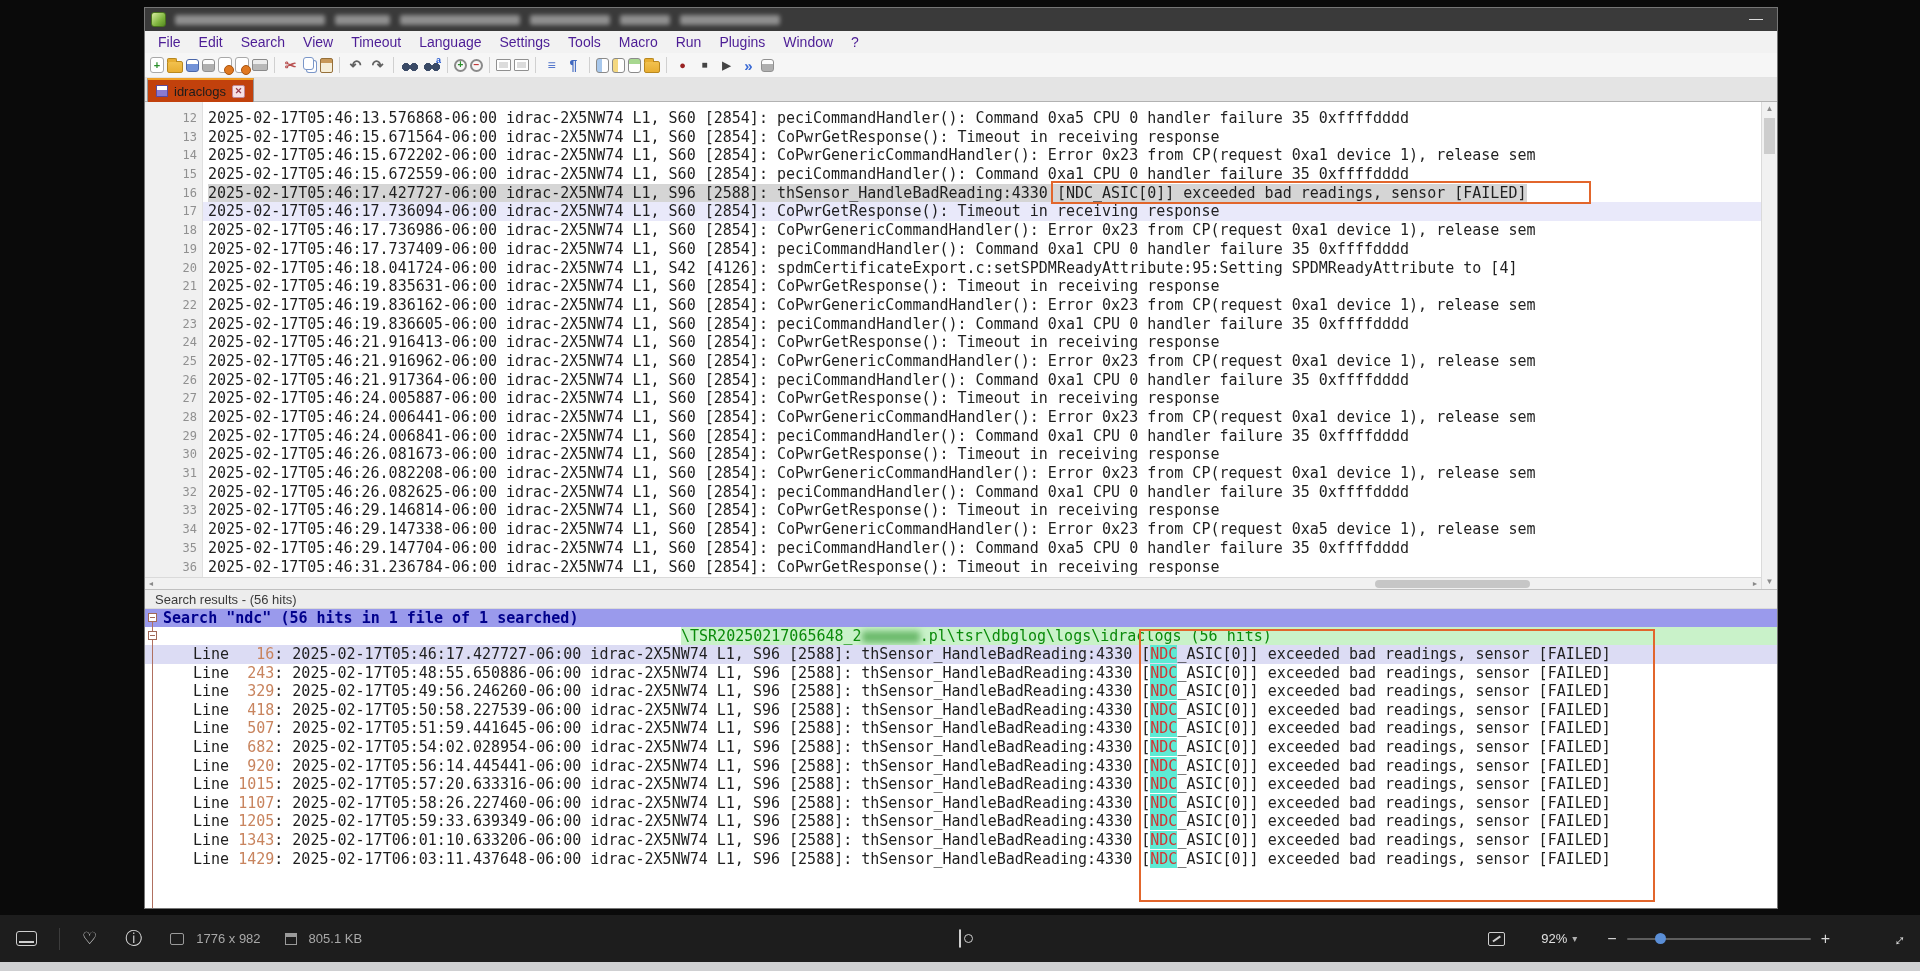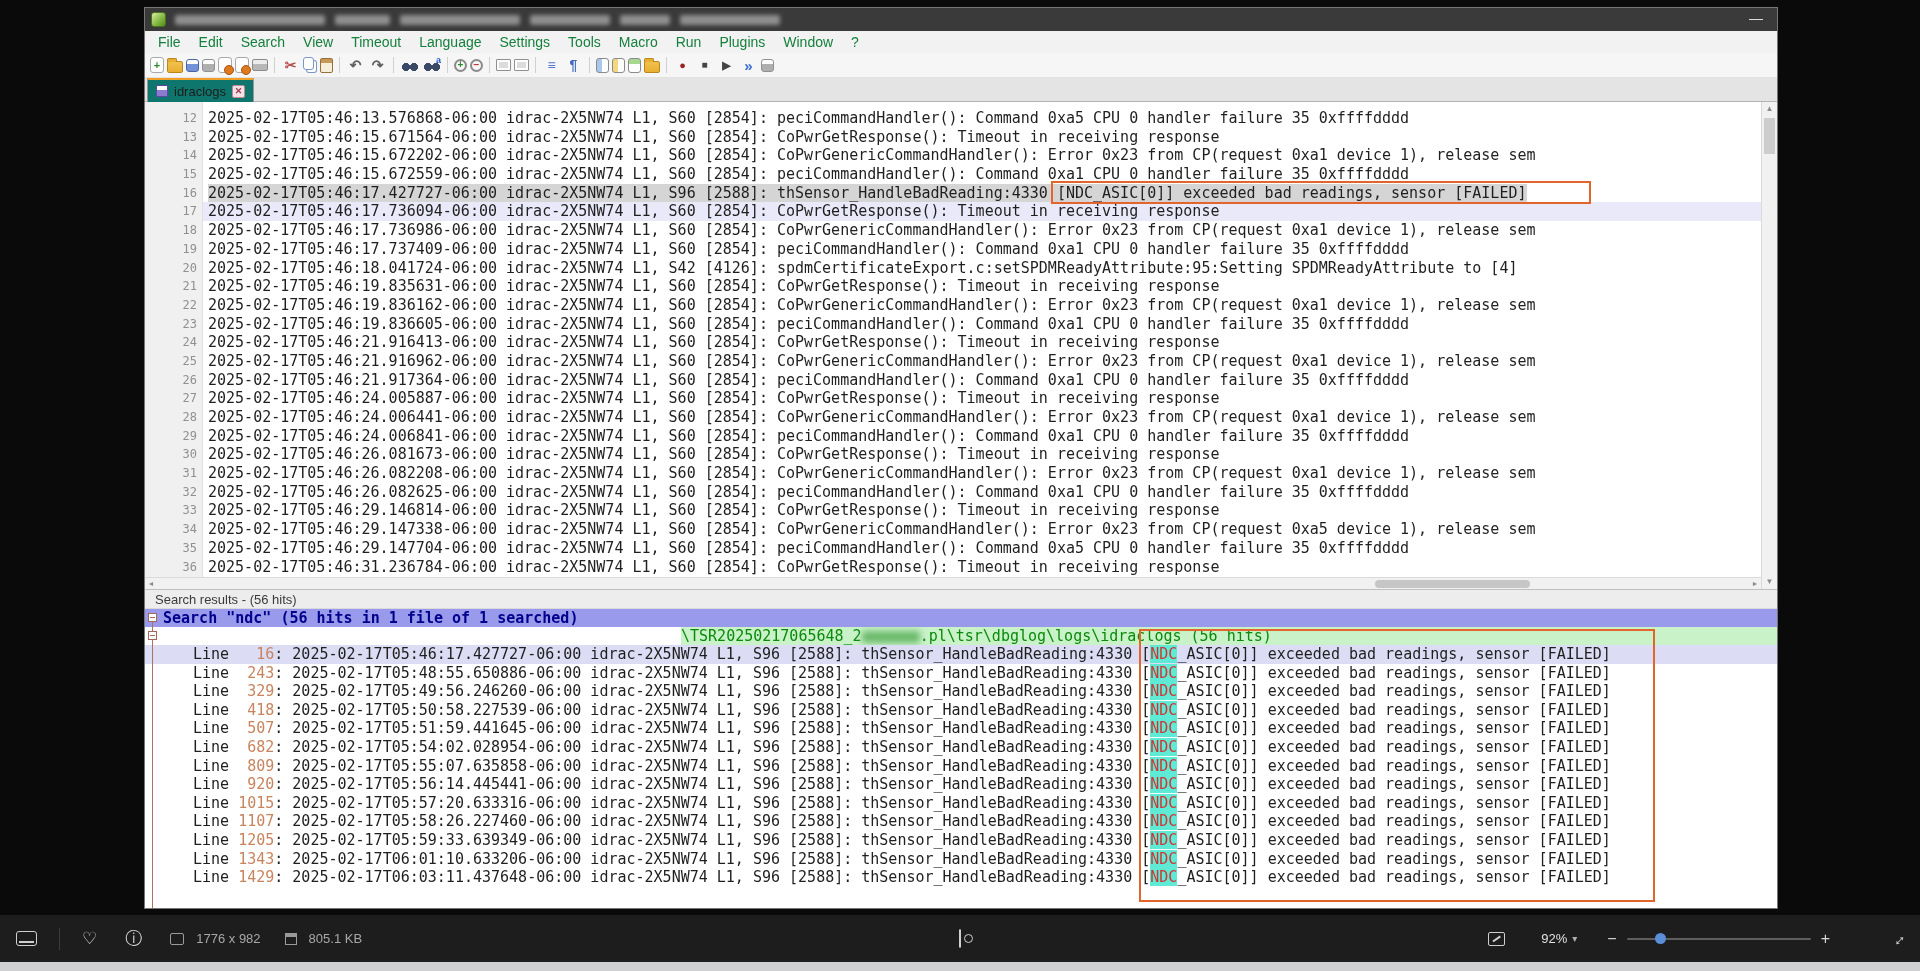--- a/index.html
+++ b/index.html
@@ -7,21 +7,21 @@
   body{background:#0a0a0a;font-family:"Liberation Sans",sans-serif;position:relative}
 
   
   .win{position:absolute;left:144px;top:7px;width:1634px;height:902px;background:#fff;border:1px solid #767676;overflow:hidden}
   .titlebar{position:absolute;left:0;right:0;top:0;height:23px;background:#3a3a3a;display:flex;align-items:center;padding-left:6px}
   .npplogo{width:15px;height:15px;border-radius:3px;background:linear-gradient(135deg,#d8eda0,#7fb53e 60%,#568a22);border:1px solid #49731d;margin-right:9px}
   .tseg{height:10px;background:#8f8f8f;border-radius:2px;filter:blur(2px);margin-right:10px}
   .minbtn{position:absolute;right:14px;top:2px;color:#dcdcdc;font-size:14px}
 
   .menubar{position:absolute;left:0;right:0;top:23px;height:22px;background:#f2f2f2;display:flex;align-items:center;padding-left:4px}
-  .mitem{font-size:14px;color:#15803d;padding:0 9px;line-height:22px}
+  .mitem{font-size:14px;color:#4c1d95;padding:0 9px;line-height:22px}
 
   .toolbar{position:absolute;left:0;right:0;top:45px;height:25px;background:#f6f6f6;display:flex;align-items:center;gap:3px;padding-left:5px;border-bottom:1px solid #e3e3e3}
   .tb{width:19px;height:19px;border-radius:3px;display:inline-flex;align-items:center;justify-content:center;font-size:13px;line-height:1;flex:none}
   .i-sep{width:1px;height:16px;background:#d0d0d0;margin:0 3px;border-radius:0}
   .i-page{background:#fff;border:1px solid #a8a8a8;width:14px;height:16px;color:#2a8f2a;font-weight:bold;font-size:11px}
   .i-pagex{position:relative}
   .i-pagex::after{content:"";position:absolute;right:-3px;bottom:-3px;width:8px;height:8px;border-radius:50%;background:#e07820;border:1px solid #a85410}
   .i-folder{background:linear-gradient(#f2c14e,#e8ae32);border:1px solid #b8871e;width:16px;height:12px;border-radius:2px;position:relative;margin-top:3px}
   .i-folder::before{content:"";position:absolute;top:-4px;left:-1px;width:8px;height:3px;background:#e8ae32;border:1px solid #b8871e;border-bottom:none;border-radius:2px 2px 0 0}
   .i-floppy{background:linear-gradient(#fff 0 4px,#7292d8 4px);border:1px solid #4a66a8;width:13px;height:13px}
@@ -34,21 +34,21 @@
   .i-magp{color:#2a8f2a}.i-magm{color:#c03030}
   .i-mon{background:#dcdcdc;border:1px solid #909090;width:15px;height:12px;border-radius:1px;box-shadow:inset 0 0 0 2px #fff}
   .i-map{width:13px;height:15px;border:1px solid #8a8a8a;background:linear-gradient(90deg,#a8c8ec 0 5px,#fff 5px)}
   .i-doclist{width:13px;height:15px;border:1px solid #8a8a8a;background:linear-gradient(90deg,#f4d880 0 5px,#fff 5px)}
   .i-funclist{width:13px;height:15px;border:1px solid #8a8a8a;background:linear-gradient(#a8d890 0 5px,#fff 5px)}
   .i-glyph{font-size:14px;font-weight:bold}
   .c-cut{color:#b85050}.c-undo{color:#616161}.c-wrap{color:#5577cc}.c-pilcrow{color:#4068c0}
   .c-rec{color:#992222;font-size:11px}.c-stop{color:#444;font-size:10px}.c-play{color:#444;font-size:11px}.c-run{color:#3a6ad4;font-size:15px}
 
   .tabbar{position:absolute;left:0;right:0;top:70px;height:24px;background:#e4e4e4;border-bottom:1px solid #b2b2b2}
-  .tab{position:absolute;left:2px;top:0;height:24px;background:#0f766e;border:1px solid #989898;border-bottom:none;border-top:2px solid #f0a028;display:flex;align-items:center;gap:6px;padding:8px 8px}
+  .tab{position:absolute;left:2px;top:0;height:24px;background:#c2410c;border:1px solid #989898;border-bottom:none;border-top:2px solid #f0a028;display:flex;align-items:center;gap:6px;padding:8px 8px}
   .tabfloppy{width:12px;height:12px;background:linear-gradient(#fff 0 4px,#8a7ad0 4px);border:1px solid #5a4aa0}
   .tablabel{font-size:13px;color:#1c1c1c}
   .tabclose{width:13px;height:13px;border:1px solid #c08898;background:#f6e2e6;color:#963a4a;font-size:9px;font-weight:bold;display:flex;align-items:center;justify-content:center;border-radius:2px}
   .gutter{position:absolute;left:0;top:94px;width:58px;height:475px;background:#f0f0f0;border-right:1px solid #e0e0e0}
   .edrows{position:absolute;left:0;top:101px;right:16px}
   .edrow{display:flex;height:18.7px;line-height:18.7px}
   .ednum{width:58px;flex:none;text-align:right;padding-right:6px;color:#909090;font-family:"DejaVu Sans Mono",monospace;font-size:12px}
   .edtext{flex:1;padding-left:5px;white-space:pre;font-family:"DejaVu Sans Mono",monospace;font-size:15px;color:#1f1f1f}
   .caretline{background:#e9e9fa}
   .sel16{background:#d5d5d5}
@@ -318,21 +318,20 @@
     <div class="ptext"><span>\TSR20250217065648_2</span><span class="pblur"></span><span>.pl\tsr\dbglog\logs\idraclogs (56 hits)</span></div>
   </div>
 
   <div class="results" id="results">
       <div class="rrow sel"><span>Line</span><span class="rnum">   16</span><span>: </span><span>2025-02-17T05:46:17.427727-06:00 </span><span>idrac-2X5NW74 L1, S96 [2588]: thSensor_HandleBadReading:4330 [</span><span class="match">NDC</span><span>_ASIC[0]] exceeded bad readings, sensor [FAILED]</span></div>
       <div class="rrow"><span>Line</span><span class="rnum">  243</span><span>: </span><span>2025-02-17T05:48:55.650886-06:00 </span><span>idrac-2X5NW74 L1, S96 [2588]: thSensor_HandleBadReading:4330 [</span><span class="match">NDC</span><span>_ASIC[0]] exceeded bad readings, sensor [FAILED]</span></div>
       <div class="rrow"><span>Line</span><span class="rnum">  329</span><span>: </span><span>2025-02-17T05:49:56.246260-06:00 </span><span>idrac-2X5NW74 L1, S96 [2588]: thSensor_HandleBadReading:4330 [</span><span class="match">NDC</span><span>_ASIC[0]] exceeded bad readings, sensor [FAILED]</span></div>
       <div class="rrow"><span>Line</span><span class="rnum">  418</span><span>: </span><span>2025-02-17T05:50:58.227539-06:00 </span><span>idrac-2X5NW74 L1, S96 [2588]: thSensor_HandleBadReading:4330 [</span><span class="match">NDC</span><span>_ASIC[0]] exceeded bad readings, sensor [FAILED]</span></div>
       <div class="rrow"><span>Line</span><span class="rnum">  507</span><span>: </span><span>2025-02-17T05:51:59.441645-06:00 </span><span>idrac-2X5NW74 L1, S96 [2588]: thSensor_HandleBadReading:4330 [</span><span class="match">NDC</span><span>_ASIC[0]] exceeded bad readings, sensor [FAILED]</span></div>
       <div class="rrow"><span>Line</span><span class="rnum">  682</span><span>: </span><span>2025-02-17T05:54:02.028954-06:00 </span><span>idrac-2X5NW74 L1, S96 [2588]: thSensor_HandleBadReading:4330 [</span><span class="match">NDC</span><span>_ASIC[0]] exceeded bad readings, sensor [FAILED]</span></div>
-      <div class="rrow"><span>Line</span><span class="rnum">  809</span><span>: </span><span>2025-02-17T05:55:07.635858-06:00 </span><span>idrac-2X5NW74 L1, S96 [2588]: thSensor_HandleBadReading:4330 [</span><span class="match">NDC</span><span>_ASIC[0]] exceeded bad readings, sensor [FAILED]</span></div>
       <div class="rrow"><span>Line</span><span class="rnum">  920</span><span>: </span><span>2025-02-17T05:56:14.445441-06:00 </span><span>idrac-2X5NW74 L1, S96 [2588]: thSensor_HandleBadReading:4330 [</span><span class="match">NDC</span><span>_ASIC[0]] exceeded bad readings, sensor [FAILED]</span></div>
       <div class="rrow"><span>Line</span><span class="rnum"> 1015</span><span>: </span><span>2025-02-17T05:57:20.633316-06:00 </span><span>idrac-2X5NW74 L1, S96 [2588]: thSensor_HandleBadReading:4330 [</span><span class="match">NDC</span><span>_ASIC[0]] exceeded bad readings, sensor [FAILED]</span></div>
       <div class="rrow"><span>Line</span><span class="rnum"> 1107</span><span>: </span><span>2025-02-17T05:58:26.227460-06:00 </span><span>idrac-2X5NW74 L1, S96 [2588]: thSensor_HandleBadReading:4330 [</span><span class="match">NDC</span><span>_ASIC[0]] exceeded bad readings, sensor [FAILED]</span></div>
       <div class="rrow"><span>Line</span><span class="rnum"> 1205</span><span>: </span><span>2025-02-17T05:59:33.639349-06:00 </span><span>idrac-2X5NW74 L1, S96 [2588]: thSensor_HandleBadReading:4330 [</span><span class="match">NDC</span><span>_ASIC[0]] exceeded bad readings, sensor [FAILED]</span></div>
       <div class="rrow"><span>Line</span><span class="rnum"> 1343</span><span>: </span><span>2025-02-17T06:01:10.633206-06:00 </span><span>idrac-2X5NW74 L1, S96 [2588]: thSensor_HandleBadReading:4330 [</span><span class="match">NDC</span><span>_ASIC[0]] exceeded bad readings, sensor [FAILED]</span></div>
       <div class="rrow"><span>Line</span><span class="rnum"> 1429</span><span>: </span><span>2025-02-17T06:03:11.437648-06:00 </span><span>idrac-2X5NW74 L1, S96 [2588]: thSensor_HandleBadReading:4330 [</span><span class="match">NDC</span><span>_ASIC[0]] exceeded bad readings, sensor [FAILED]</span></div>
     </div>
 
   <div class="foldline"></div>
   <div class="foldbox" style="top:605px"></div>

